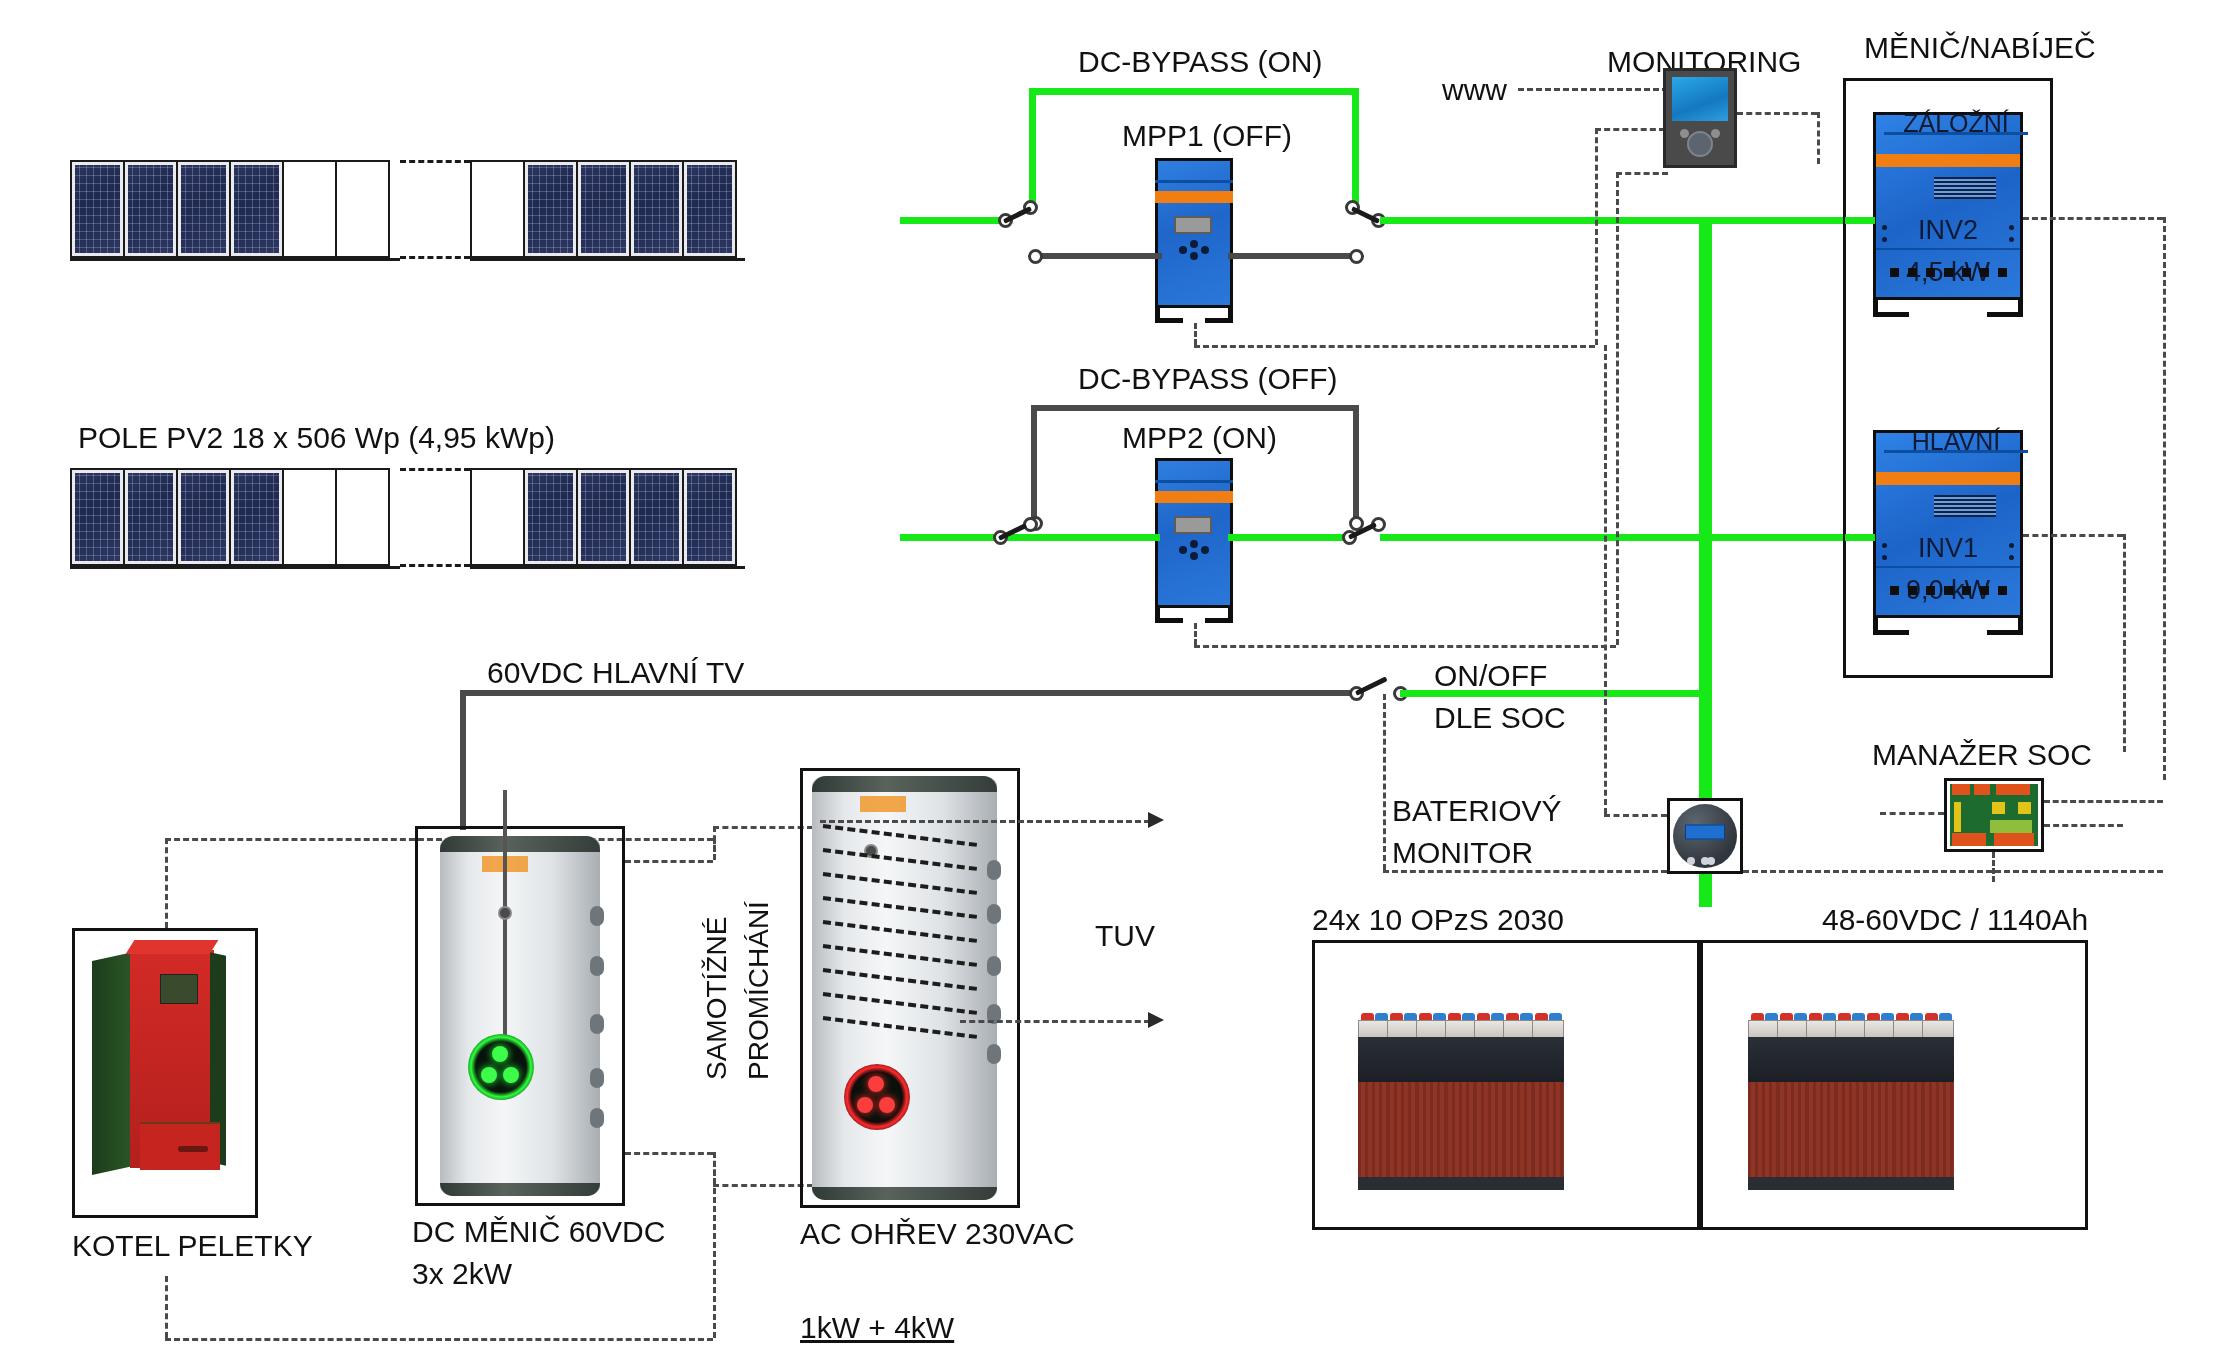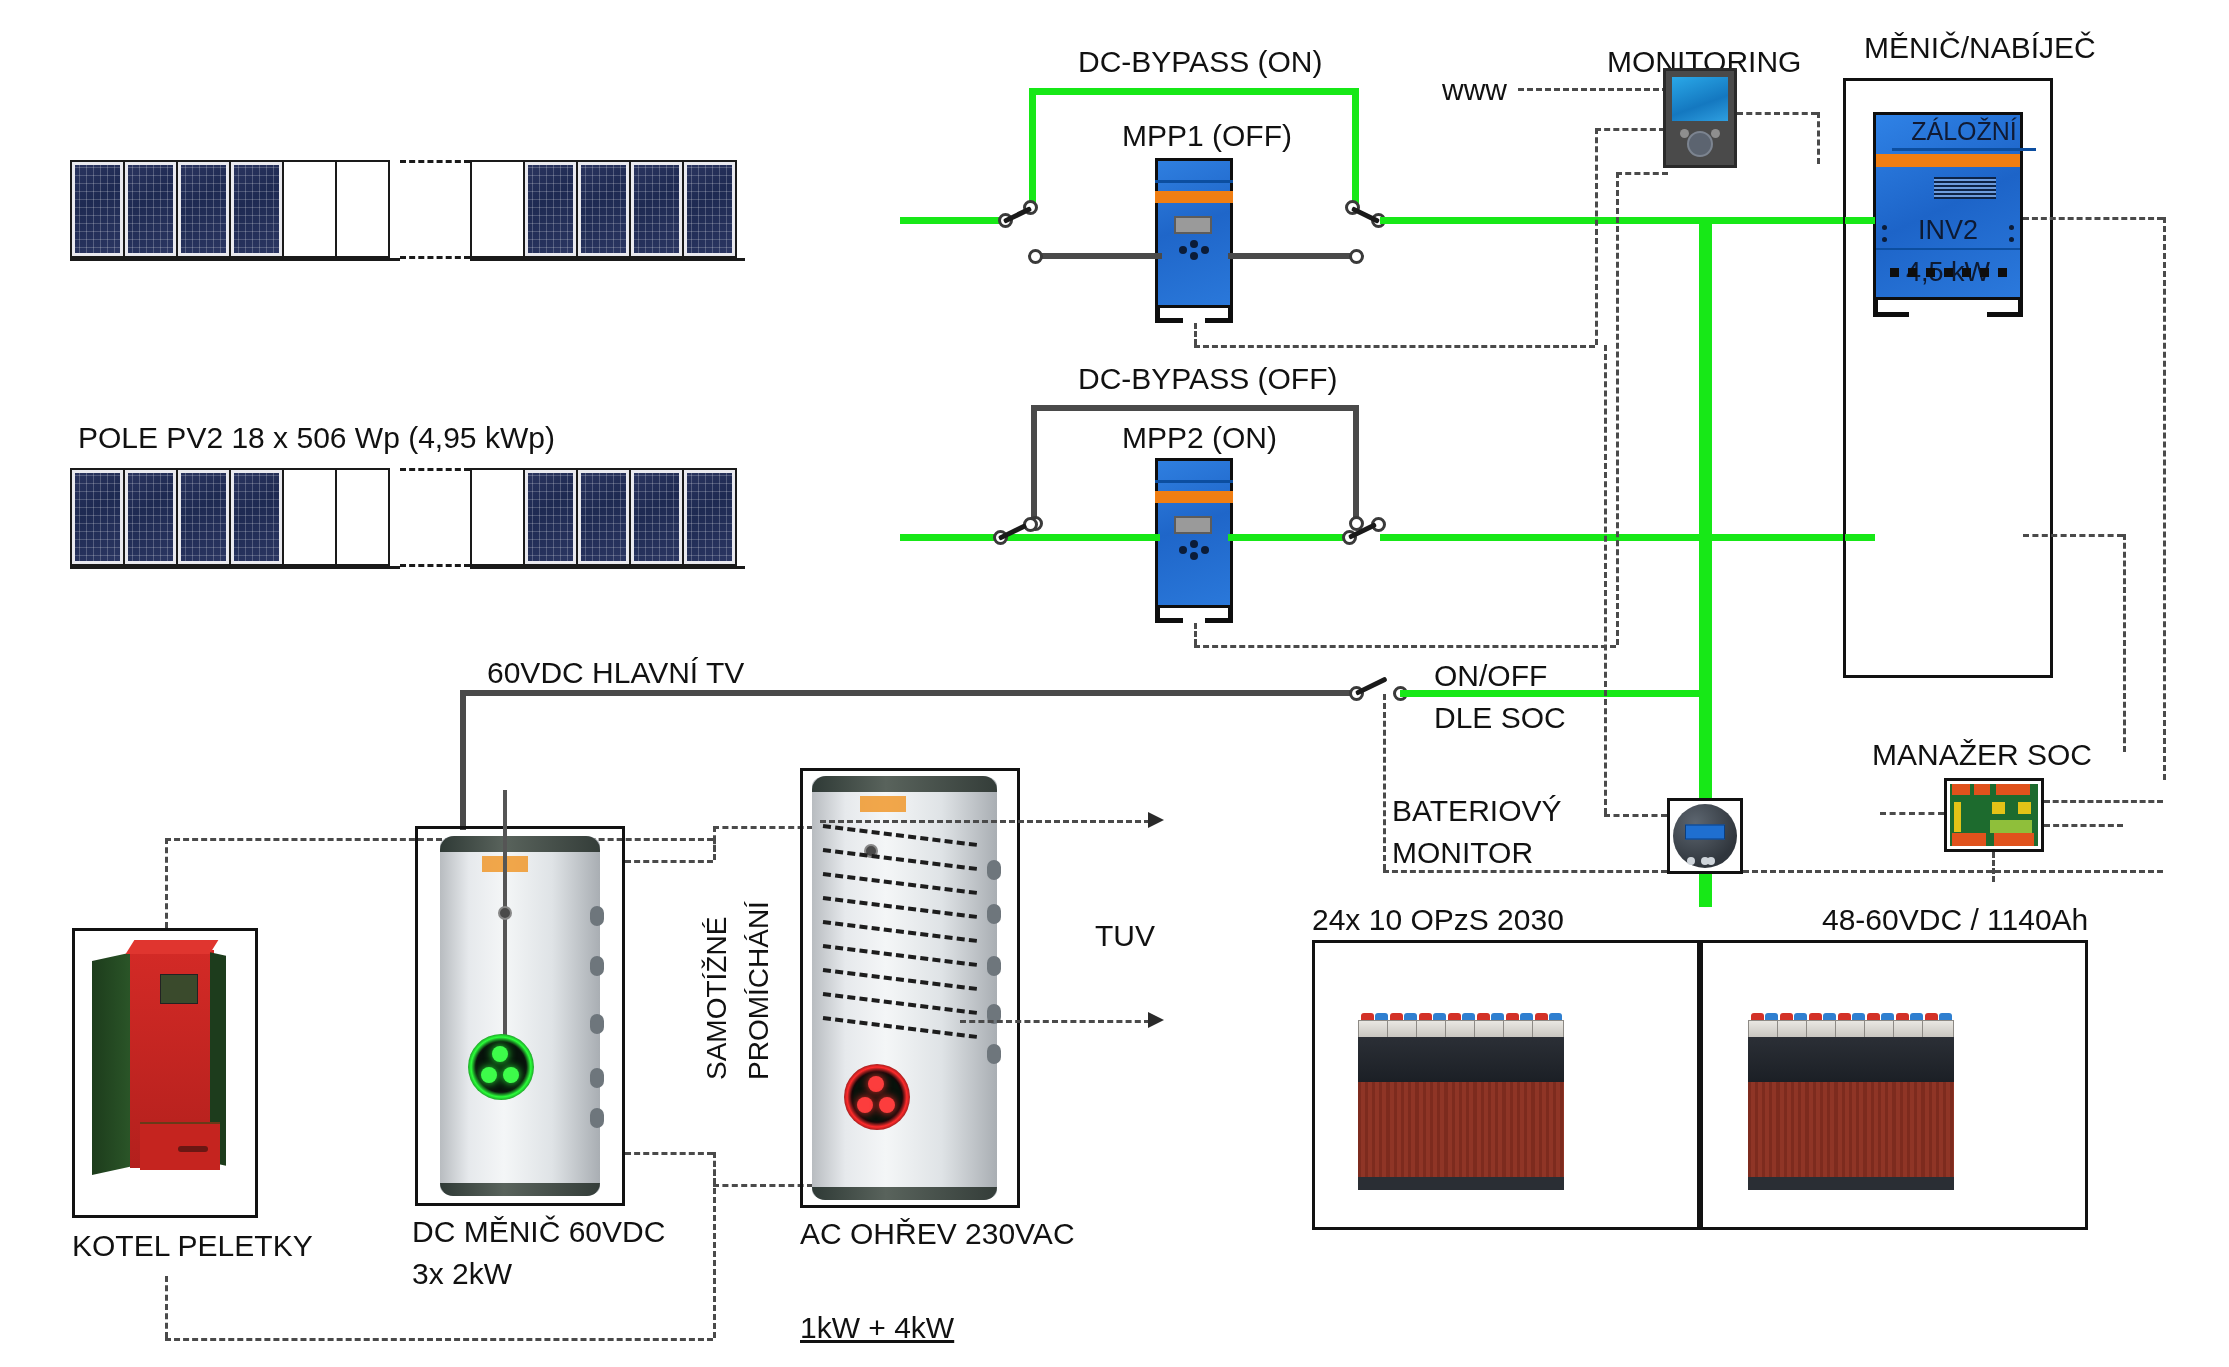--- a/index.html
+++ b/index.html
@@ -39,21 +39,21 @@
   .mpp .lcd{position:absolute;left:19px;top:58px;width:38px;height:18px;background:#9a9a9a;border:2px solid #5c5c5c;box-sizing:border-box;}
   .mpp .d{position:absolute;width:8px;height:8px;border-radius:50%;background:#0b1c38;}
   .mpp .legL,.mpp .legR{position:absolute;bottom:0;width:28px;height:5px;background:#0e0e0e;}
   .mpp .legL{left:0;}.mpp .legR{right:0;}
   .mpp .legV{position:absolute;bottom:0;width:5px;height:15px;background:#0e0e0e;}
 
   
   .inv{position:absolute;width:150px;height:205px;}
   .inv .shell{position:absolute;left:0;top:0;width:150px;height:188px;border:3px solid #0e0e0e;box-sizing:border-box;
       background:linear-gradient(155deg,#2f82e6 0%,#1d64c8 50%,#2b79dc 100%);}
-  .inv .hdr{position:absolute;left:16px;top:0;width:100%;height:36px;box-sizing:border-box;border-bottom:3px solid #0c4ea0;
+  .inv .hdr{position:absolute;left:8px;top:0;width:100%;height:20px;box-sizing:border-box;border-bottom:3px solid #0c4ea0;
       display:flex;align-items:center;justify-content:center;font-size:25px;color:#101a33;}
   .inv .orange{position:absolute;left:0;top:39px;width:100%;height:13px;background:#f07e12;}
   .inv .grille{position:absolute;right:24px;top:62px;width:62px;height:22px;
       background:repeating-linear-gradient(0deg,#0d2346 0 2px, rgba(255,255,255,.35) 2px 4px);}
   .inv .name{position:absolute;left:0;top:100px;width:100%;text-align:center;font-size:27px;color:#0d1a33;}
   .inv .div{position:absolute;left:0;top:133px;width:100%;height:2px;background:#0c4ea0;}
   .inv .pwr{position:absolute;left:0;top:142px;width:100%;text-align:center;font-size:27px;color:#0d1a33;}
   .inv .legL,.inv .legR{position:absolute;bottom:0;width:36px;height:5px;background:#0e0e0e;}
   .inv .legL{left:0;}.inv .legR{right:0;}
   .inv .legVL,.inv .legVR{position:absolute;bottom:0;width:5px;height:17px;background:#0e0e0e;}
@@ -292,20 +292,39 @@
       <div class="dot" style="right:6px;top:122px;"></div>
       <div class="teeth"></div>
     </div>
     <div class="legL"></div>
     <div class="legR"></div>
     <div class="legVL"></div>
     <div class="legVR"></div>
   </div>
   <div class="wg" style="left:1845px;top:217px;width:30px;height:7px;"></div>
 
+  <div class="inv" style="left:1873px;top:430px;">
+    <div class="shell">
+      <div class="hdr">HLAVNÍ</div>
+      <div class="orange"></div>
+      <div class="grille"></div>
+      <div class="name">INV1</div>
+      <div class="div"></div>
+      <div class="pwr">9,0 kW</div>
+      <div class="dot" style="left:6px;top:110px;"></div>
+      <div class="dot" style="right:6px;top:110px;"></div>
+      <div class="dot" style="left:6px;top:122px;"></div>
+      <div class="dot" style="right:6px;top:122px;"></div>
+      <div class="teeth"></div>
+    </div>
+    <div class="legL"></div>
+    <div class="legR"></div>
+    <div class="legVL"></div>
+    <div class="legVR"></div>
+  </div>
   <div class="wg" style="left:1845px;top:534px;width:30px;height:7px;"></div>
 
   <div class="dash-h" style="left:2023px;top:217px;width:140px;"></div>
   <div class="dash-v" style="left:2163px;top:217px;height:563px;"></div>
   <div class="dash-h" style="left:2023px;top:534px;width:100px;"></div>
   <div class="dash-v" style="left:2123px;top:534px;height:218px;"></div>
 
   <div class="lbl t30" style="left:1872px;top:737px;">MANAŽER SOC</div>
   <div class="soc" style="left:1944px;top:778px;">
     <div class="pcb">

